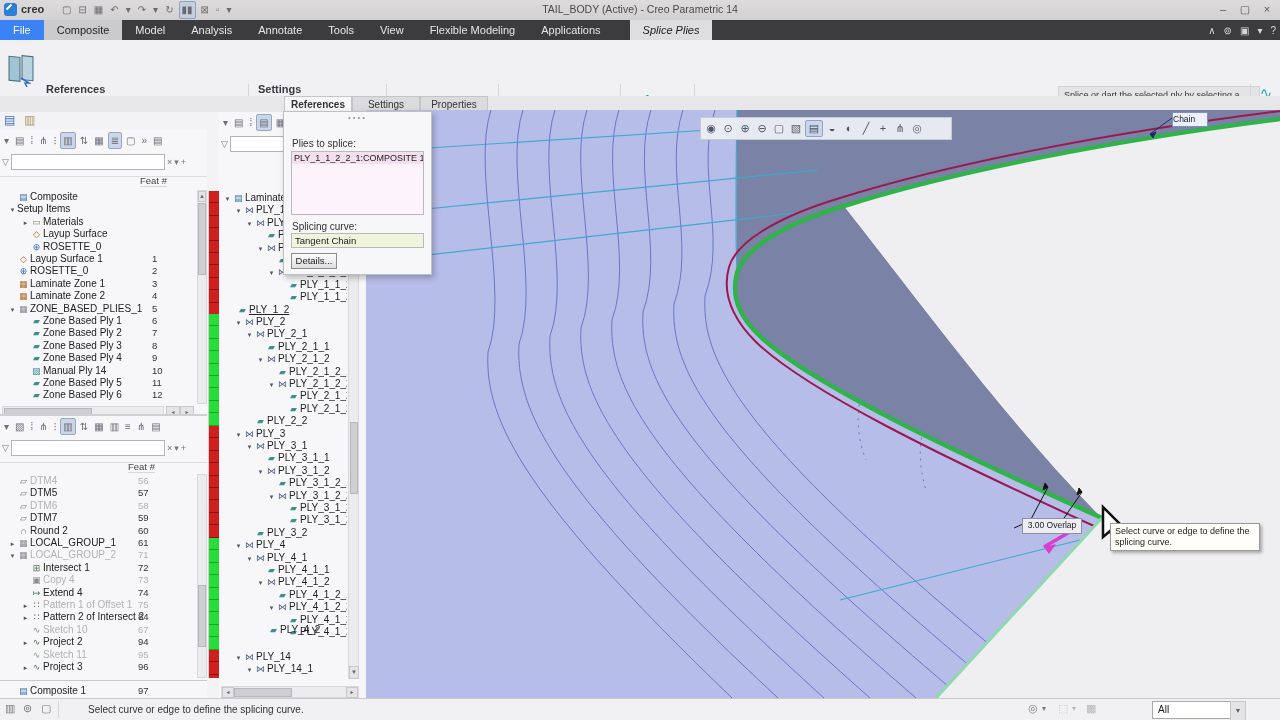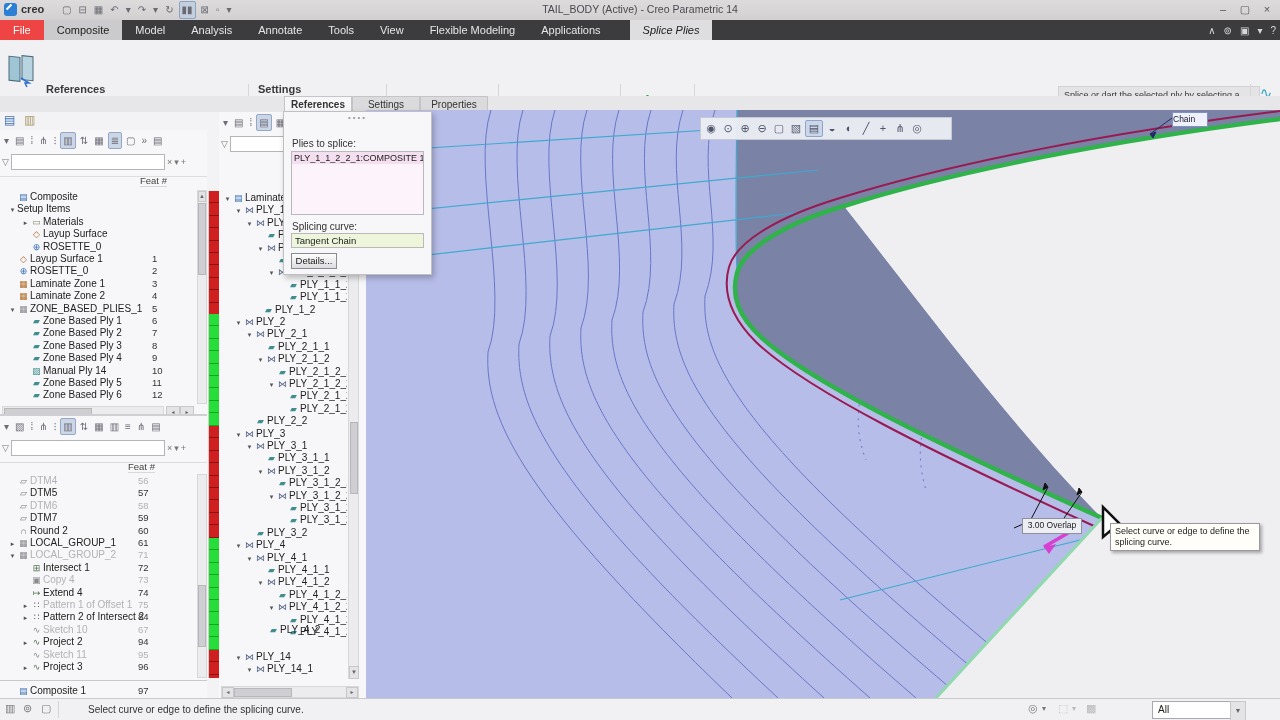--- a/index.html
+++ b/index.html
@@ -13,21 +13,21 @@
   .logo-text{left:21px;top:3px;font-size:11px;color:#333;font-weight:bold;}
   .qat{left:60px;top:1px;height:18px;display:flex;align-items:center;gap:3px;}
   .qat .ic{font-size:10px;color:#6a6a72;padding:1px 2px;line-height:14px;}
   .qat .ic.pressed{background:#c3cede;border:1px solid #8ea3c0;border-radius:2px;}
   #win-title{left:0;right:0;top:3px;text-align:center;font-size:10.5px;color:#4a4a4e;}
   .winbtns{right:2px;top:0;display:flex;}
   .winbtns span{width:22px;height:18px;text-align:center;font-size:11px;color:#555;line-height:18px;}
   
   #tabbar{left:0;top:20px;width:1280px;height:20px;background:#3c3c3e;display:flex;align-items:stretch;}
   .tab{padding:0 13px;font-size:11px;line-height:20px;color:#e6e6e8;white-space:nowrap;}
-  .tab.file{background:#ef4444;color:#fff;}
+  .tab.file{background:#3b82f6;color:#fff;}
   .tab.light{background:#cbcacc;color:#222;}
   .tab.context{background:#dedde0;color:#222;font-style:italic;margin-left:16px;}
   .tabbar-right{position:absolute;right:4px;top:20px;height:20px;display:flex;align-items:center;gap:8px;}
   .tabbar-right span{color:#d8d8dc;font-size:10px;}
   
   #ribbon{left:0;top:40px;width:1280px;height:56px;background:#f1f0f2;border-bottom:1px solid #dcdbdd;}
   .grp-label{font-size:11px;color:#3a3a3e;font-weight:bold;}
   .rlabel{font-size:10.5px;color:#333;}
   .rfield{background:#fff;border:1px solid #a8a8b0;font-size:9.5px;color:#222;padding:1px 3px;white-space:nowrap;overflow:hidden;}
   .rfield.green{background:#edf6d9;}
@@ -342,21 +342,21 @@
   <div class="abs" id="lamtree" style="left:0;top:79px;width:128px;height:486px;overflow:hidden">
       <div class="trow" style="top: 0px; padding-left: 4px;"><span class="tw">▾</span><span class="ti" style="color: rgb(58, 111, 181);">▤</span><span>Laminate</span></div>
       <div class="trow" style="top: 12.4px; padding-left: 15px;"><span class="tw">▾</span><span class="ti" style="color: rgb(85, 102, 136);">⋈</span><span>PLY_1</span></div>
       <div class="trow" style="top: 24.8px; padding-left: 26px;"><span class="tw">▾</span><span class="ti" style="color: rgb(85, 102, 136);">⋈</span><span>PLY_1_1</span></div>
       <div class="trow" style="top: 37.2px; padding-left: 37px;"><span class="tw"></span><span class="ti" style="color: rgb(63, 143, 143);">▰</span><span>PLY_1_1_1</span></div>
       <div class="trow" style="top: 49.6px; padding-left: 37px;"><span class="tw">▾</span><span class="ti" style="color: rgb(85, 102, 136);">⋈</span><span>PLY_1_1_2</span></div>
       <div class="trow" style="top: 62px; padding-left: 48px;"><span class="tw"></span><span class="ti" style="color: rgb(63, 143, 143);">▰</span><span>PLY_1_1_2_1</span></div>
       <div class="trow" style="top: 74.4px; padding-left: 48px;"><span class="tw">▾</span><span class="ti" style="color: rgb(85, 102, 136);">⋈</span><span>PLY_1_1_2_2</span></div>
       <div class="trow" style="top: 86.8px; padding-left: 59px;"><span class="tw"></span><span class="ti" style="color: rgb(63, 143, 143);">▰</span><span>PLY_1_1_2_2_1</span></div>
       <div class="trow" style="top: 99.2px; padding-left: 59px;"><span class="tw"></span><span class="ti" style="color: rgb(63, 143, 143);">▰</span><span>PLY_1_1_2_2_2</span></div>
-      <div class="trow" style="top: 111.6px; padding-left: 34px;"><span class="tw"></span><span class="ti" style="color: rgb(63, 143, 143);">▰</span><span>PLY_1_2</span></div>
+      <div class="trow" style="top: 111.6px; padding-left: 8px; text-decoration: underline;"><span class="tw"></span><span class="ti" style="color: rgb(63, 143, 143);">▰</span><span>PLY_1_2</span></div>
       <div class="trow" style="top: 124px; padding-left: 15px;"><span class="tw">▾</span><span class="ti" style="color: rgb(85, 102, 136);">⋈</span><span>PLY_2</span></div>
       <div class="trow" style="top: 136.4px; padding-left: 26px;"><span class="tw">▾</span><span class="ti" style="color: rgb(85, 102, 136);">⋈</span><span>PLY_2_1</span></div>
       <div class="trow" style="top: 148.8px; padding-left: 37px;"><span class="tw"></span><span class="ti" style="color: rgb(63, 143, 143);">▰</span><span>PLY_2_1_1</span></div>
       <div class="trow" style="top: 161.2px; padding-left: 37px;"><span class="tw">▾</span><span class="ti" style="color: rgb(85, 102, 136);">⋈</span><span>PLY_2_1_2</span></div>
       <div class="trow" style="top: 173.6px; padding-left: 48px;"><span class="tw"></span><span class="ti" style="color: rgb(63, 143, 143);">▰</span><span>PLY_2_1_2_1</span></div>
       <div class="trow" style="top: 186px; padding-left: 48px;"><span class="tw">▾</span><span class="ti" style="color: rgb(85, 102, 136);">⋈</span><span>PLY_2_1_2_2</span></div>
       <div class="trow" style="top: 198.4px; padding-left: 59px;"><span class="tw"></span><span class="ti" style="color: rgb(63, 143, 143);">▰</span><span>PLY_2_1_2_2_1</span></div>
       <div class="trow" style="top: 210.8px; padding-left: 59px;"><span class="tw"></span><span class="ti" style="color: rgb(63, 143, 143);">▰</span><span>PLY_2_1_2_2_2</span></div>
       <div class="trow" style="top: 223.2px; padding-left: 26px;"><span class="tw"></span><span class="ti" style="color: rgb(63, 143, 143);">▰</span><span>PLY_2_2</span></div>
       <div class="trow" style="top: 235.6px; padding-left: 15px;"><span class="tw">▾</span><span class="ti" style="color: rgb(85, 102, 136);">⋈</span><span>PLY_3</span></div>

